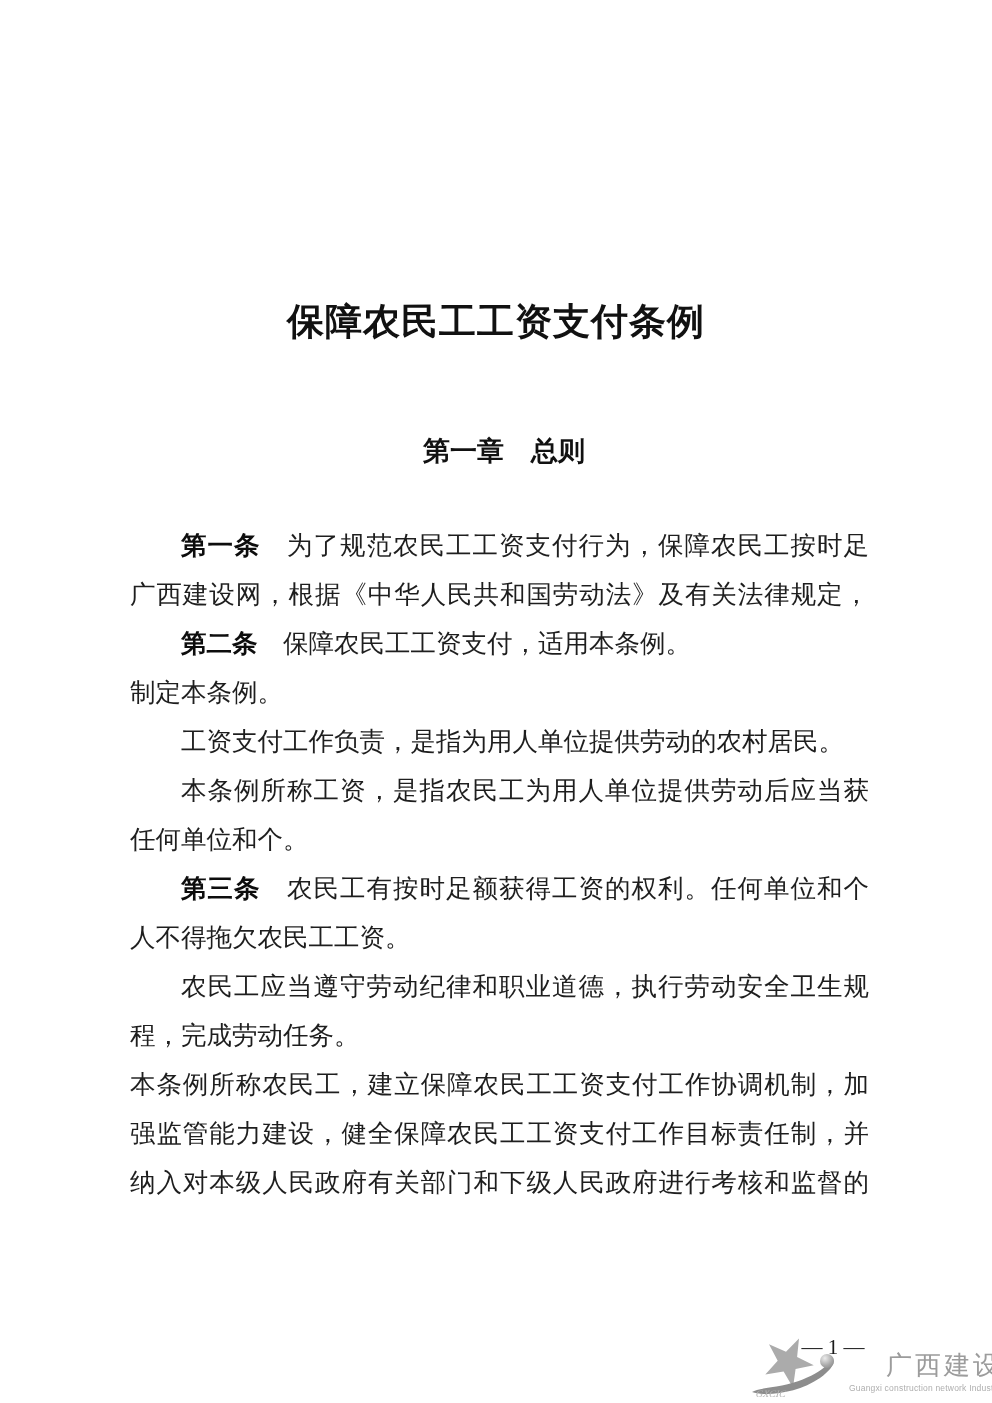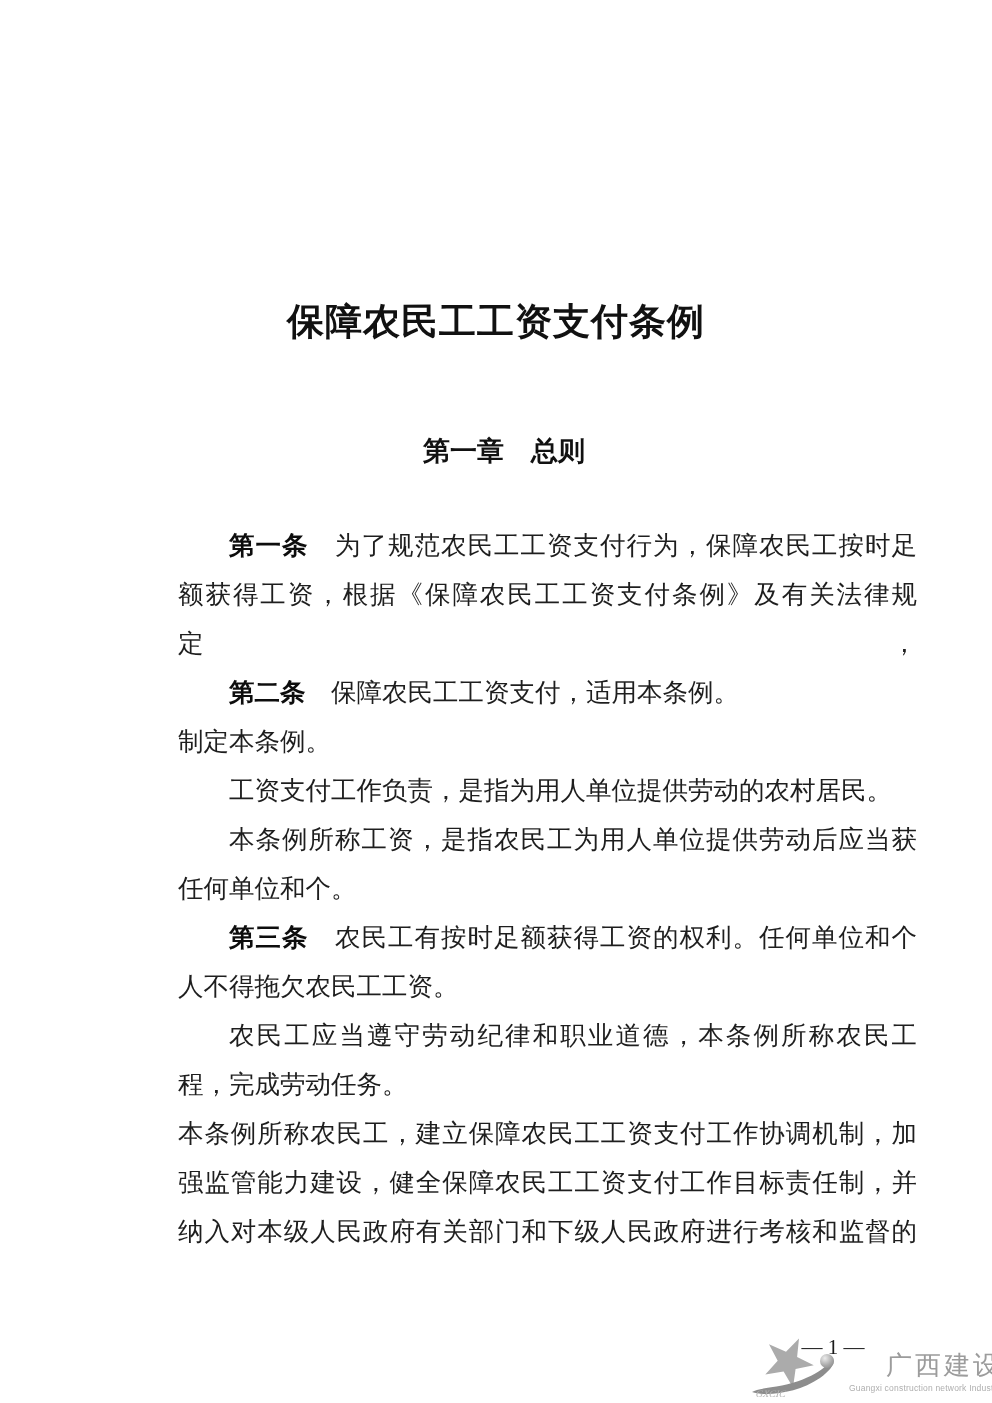--- a/index.html
+++ b/index.html
@@ -42,21 +42,21 @@
   }
   .body-text {
     position: absolute;
     left: 130px;
     top: 521px;
     width: 739px;
     font-size: 25.5px;
     line-height: 49px;
     color: #1e1e1e;
   }
-  .ln { width: 739px; margin-left: 48px; }
+  .ln { width: 739px; }
   .ind { text-indent: 51px; }
   .just {
     text-align: justify;
     text-align-last: justify;
     -moz-text-align-last: justify;
   }
   .art {
     font-family: "Liberation Sans", sans-serif;
     font-weight: 700;
     color: #0d0d0d;
@@ -121,29 +121,29 @@
 <body>
 
 <div class="page">
 
   <h1 class="doc-title">保障农民工工资支付条例</h1>
 
   <h2 class="chapter">第一章　总则</h2>
 
   <div class="body-text">
     <div class="ln ind just"><span class="art">第一条</span><span>　为了规范农民工工资支付行为，保障农民工按时足</span></div>
-    <div class="ln just"><span>额获得工资，根据《保障农民工工资支付条例》及有关法律规定，</span></div>
+    <div class="ln just"><span>广西建设网，根据《中华人民共和国劳动法》及有关法律规定，</span></div>
     <div class="ln ind"><span class="art">第二条</span><span>　保障农民工工资支付，适用本条例。</span></div>
     <div class="ln"><span>制定本条例。</span></div>
     <div class="ln ind"><span>工资支付工作负责，是指为用人单位提供劳动的农村居民。</span></div>
     <div class="ln ind just"><span>本条例所称工资，是指农民工为用人单位提供劳动后应当获</span></div>
     <div class="ln"><span>任何单位和个。</span></div>
     <div class="ln ind just"><span class="art">第三条</span><span>　农民工有按时足额获得工资的权利。任何单位和个</span></div>
     <div class="ln"><span>人不得拖欠农民工工资。</span></div>
-    <div class="ln ind just"><span>农民工应当遵守劳动纪律和职业道德，本条例所称农民工</span></div>
+    <div class="ln ind just"><span>农民工应当遵守劳动纪律和职业道德，执行劳动安全卫生规</span></div>
     <div class="ln"><span>程，完成劳动任务。</span></div>
     <div class="ln just"><span>本条例所称农民工，建立保障农民工工资支付工作协调机制，加</span></div>
     <div class="ln just"><span>强监管能力建设，健全保障农民工工资支付工作目标责任制，并</span></div>
     <div class="ln just"><span>纳入对本级人民政府有关部门和下级人民政府进行考核和监督的</span></div>
   </div>
 
   <svg class="star-logo" viewBox="0 0 102 64" xmlns="http://www.w3.org/2000/svg">
     <path d="M51,2.4 L49.1,21 L65.8,29.2 L47.6,33.1 L45,51.5 L35.6,35.4 L17.3,38.6 L29.7,24.7 L21,8.3 L38,15.8 Z" fill="#ababab"></path>
     <path d="M4,56 C18,61 50,57 72,42 C84,33.5 89,25 83.5,20.5 C83,29 65,43 34,49.5 C20,52.3 9,52.5 4,56 Z" fill="#8d8d8d"></path>
     <text x="16" y="61" font-size="10" font-style="italic" fill="#b4b4b4" font-family="Liberation Serif, serif" transform="skewX(-8)">GXCIC</text>

